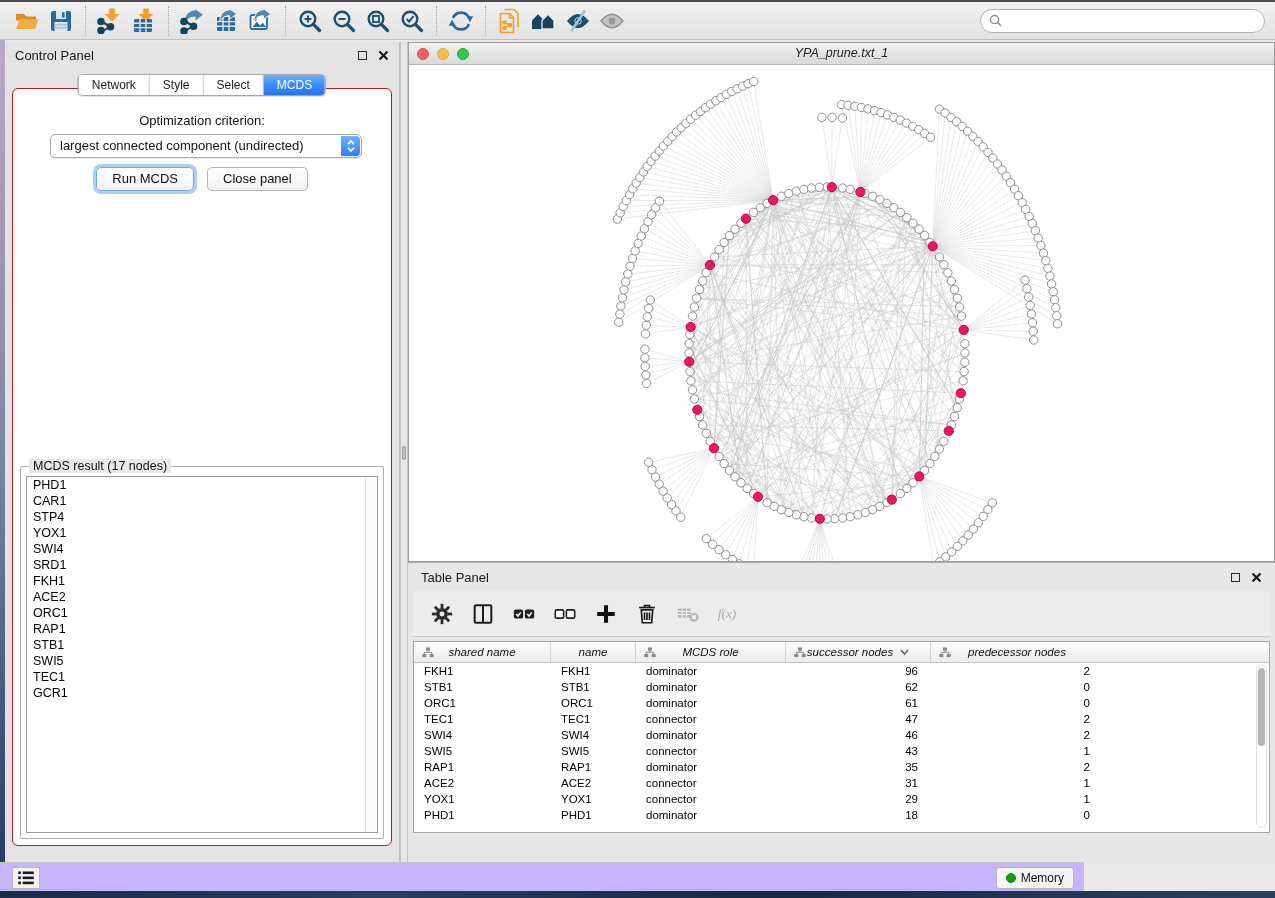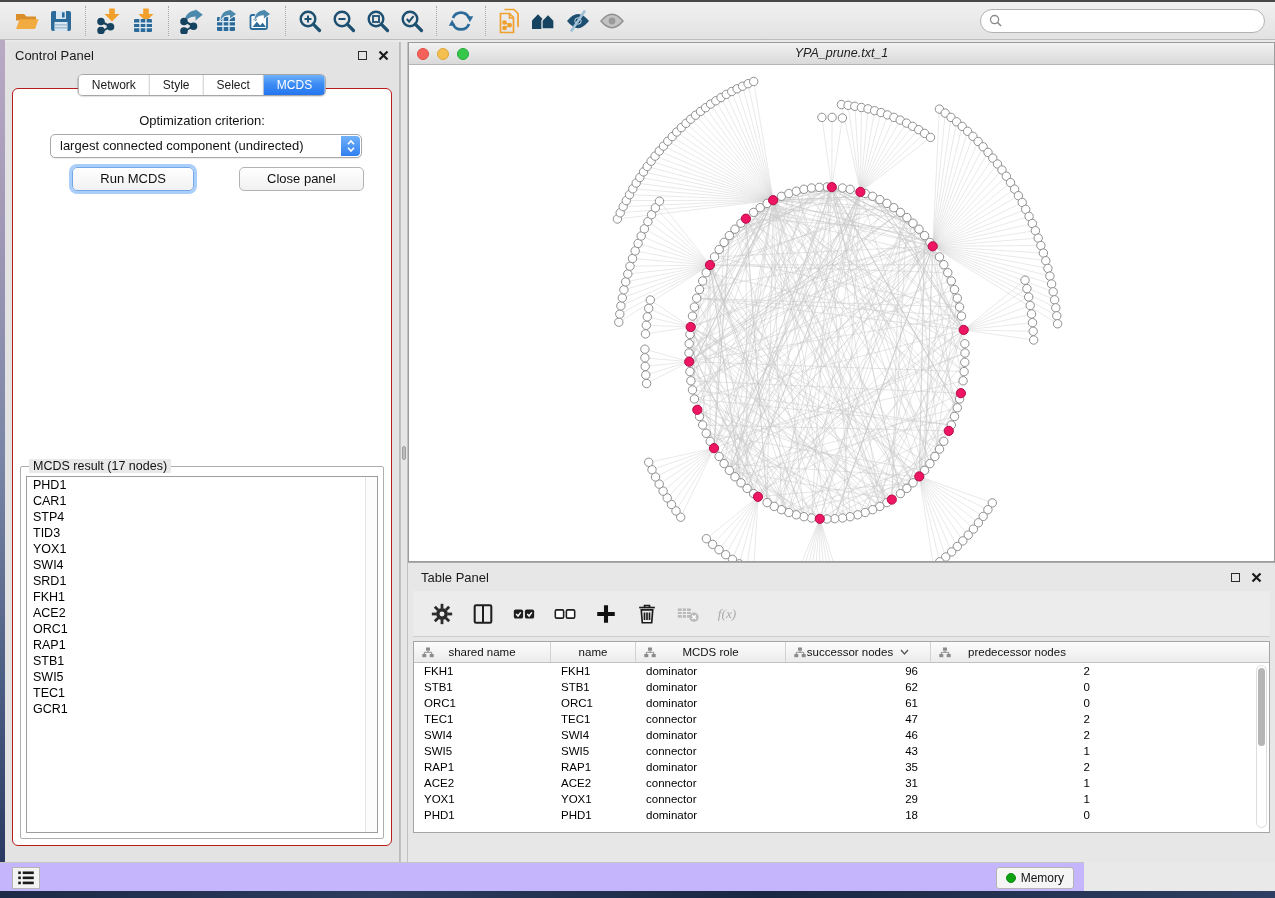--- a/index.html
+++ b/index.html
@@ -40,22 +40,22 @@
   .cp-tabbar { position:absolute; top:32px; left:50%; transform:translateX(-50%); z-index:3; }
   .cp-inner { position:absolute; left:7px; right:7px; top:46px; bottom:16px;
     background:#ffffff; border:1px solid #b91c1c; border-radius:6px; }
   .opt-label { position:absolute; top:24px; width:100%; text-align:center; font-size:13px; color:#111; }
   .dropdown { position:absolute; top:45px; left:37px; width:312px; height:24px; background:#fff;
     border:1px solid #a9a9a9; border-radius:5px; font-size:13px; line-height:22px; padding-left:9px; color:#111;
     box-shadow:0 1px 1px rgba(0,0,0,.08); }
   .dd-stepper { position:absolute; right:1px; top:1px; bottom:1px; width:19px; border-radius:0 4px 4px 0;
     background:linear-gradient(#72b2f9,#2f7ff1); display:flex; flex-direction:column; align-items:center; justify-content:center; }
   .btn-row { position:absolute; top:78px; width:100%; display:flex; justify-content:center; gap:13px; }
-  .mac-btn { height:24px; padding:0 27px; font-size:13px; color:#111; background:linear-gradient(#fff,#f1f1f1);
-    border:1px solid #b3b3b3; border-radius:5px; line-height:22px;margin-left:32px; }
+  .mac-btn { height:24px; padding:0 15px; font-size:13px; color:#111; background:linear-gradient(#fff,#f1f1f1);
+    border:1px solid #b3b3b3; border-radius:5px; line-height:22px; }
   .mac-btn.focused { border-color:#74a7e8; box-shadow:0 0 0 3px rgba(100,165,245,.55); }
   .fieldset { position:absolute; left:7px; right:7px; top:377px; bottom:6px; border:1px solid #aeaeae; border-radius:2px; }
   .fieldset-legend { position:absolute; top:-8px; left:8px; background:#e9e9e9; padding:0 4px; font-size:12.5px; color:#111; }
   .result-list { position:absolute; left:5px; right:5px; top:9px; bottom:5px; background:#fff;
     border:1px solid #9d9d9d; overflow:hidden; }
   .result-item { font-size:12.5px; line-height:16px; padding-left:6px; color:#000; }
   .result-scroll { position:absolute; right:0; top:0; bottom:0; width:12px; background:#fcfcfc; border-left:1px solid #e4e4e4; }
 
   
   .v-split { position:absolute; left:400px; top:42px; width:8px; height:820px; background:#e6e6e6;
@@ -82,21 +82,21 @@
     background:#e7e7e7; border-top:1px solid #ababab; }
   .tp-head { position:absolute; top:2px; left:0; right:0; height:24px; display:flex; align-items:center; padding:0 13px;justify-content:space-between; }
   .tp-toolbar { position:absolute; top:28px; left:5px; right:5px; height:46px; background:#ececec;
     border-bottom:1px solid #cdcdcd; display:flex; align-items:center; gap:15px; padding-left:16px; }
   .tp-toolbar .ticon { width:26px; height:26px; display:flex; align-items:center; justify-content:center; }
   .ticon svg { width:24px; height:24px; }
   .tbl { position:absolute; left:5px; right:5px; top:78px; height:192px; background:#fff; border:1px solid #a6a6a6; }
   .tbl-header { display:grid; grid-template-columns:137px 85px 150px 145px 172px 1fr; height:21px;
     background:linear-gradient(#fcfcfc,#ececec); border-bottom:1px solid #c2c2c2; }
   .hcell { position:relative; display:flex; align-items:center; justify-content:center;
-    font-size:11.5px; color:#111; border-right:1px solid #d3d3d3; }
+    font-size:11.5px; color:#111; border-right:1px solid #d3d3d3;font-style:italic; }
   .hcell:last-child { border-right:none; }
   .hdr-icon { position:absolute; left:8px; width:12px; height:11px; }
   .sort-chevron { margin-left:7px; width:9px; height:6px; }
   .tbl-row { display:grid; grid-template-columns:137px 85px 150px 145px 172px 1fr; height:16px; }
   .cell { font-size:11.5px; color:#000; line-height:16px; padding-left:10px; overflow:hidden; white-space:nowrap; }
   .cell.num { text-align:right; padding-right:13px; padding-left:0; }
   .tbl-scroll { position:absolute; right:2px; top:23px; bottom:4px; width:11px; background:#fff;
     border:1px solid #ddd; border-radius:6px; }
   .tbl-scroll .thumb { position:absolute; top:2px; left:1px; width:7px; height:78px; background:#b5b5b5; border-radius:4px; }
   .tp-tabs { position:absolute; left:0; right:0; top:271px; display:flex; justify-content:center; }
@@ -291,21 +291,20 @@
       <div class="mac-btn focused">Run MCDS</div>
       <div class="mac-btn">Close panel</div>
     </div>
     <div class="fieldset">
       <span class="fieldset-legend">MCDS result (17 nodes)</span>
       <div class="result-list" id="result-list">
         <div class="result-scroll"></div>
       <div class="result-item">PHD1</div>
           <div class="result-item">CAR1</div>
           <div class="result-item">STP4</div>
-          <div class="result-item">TID3</div>
           <div class="result-item">YOX1</div>
           <div class="result-item">SWI4</div>
           <div class="result-item">SRD1</div>
           <div class="result-item">FKH1</div>
           <div class="result-item">ACE2</div>
           <div class="result-item">ORC1</div>
           <div class="result-item">RAP1</div>
           <div class="result-item">STB1</div>
           <div class="result-item">SWI5</div>
           <div class="result-item">TEC1</div>

